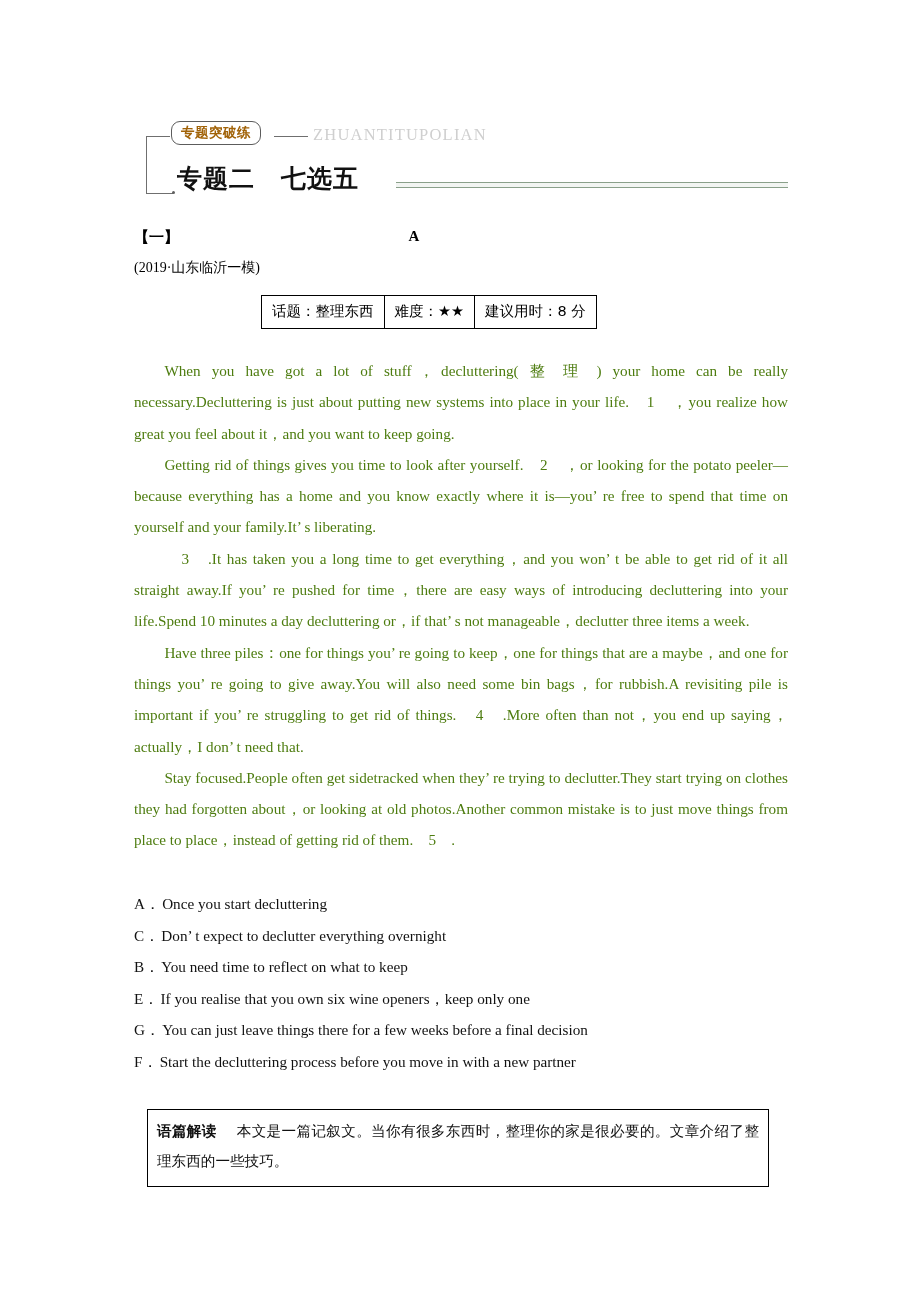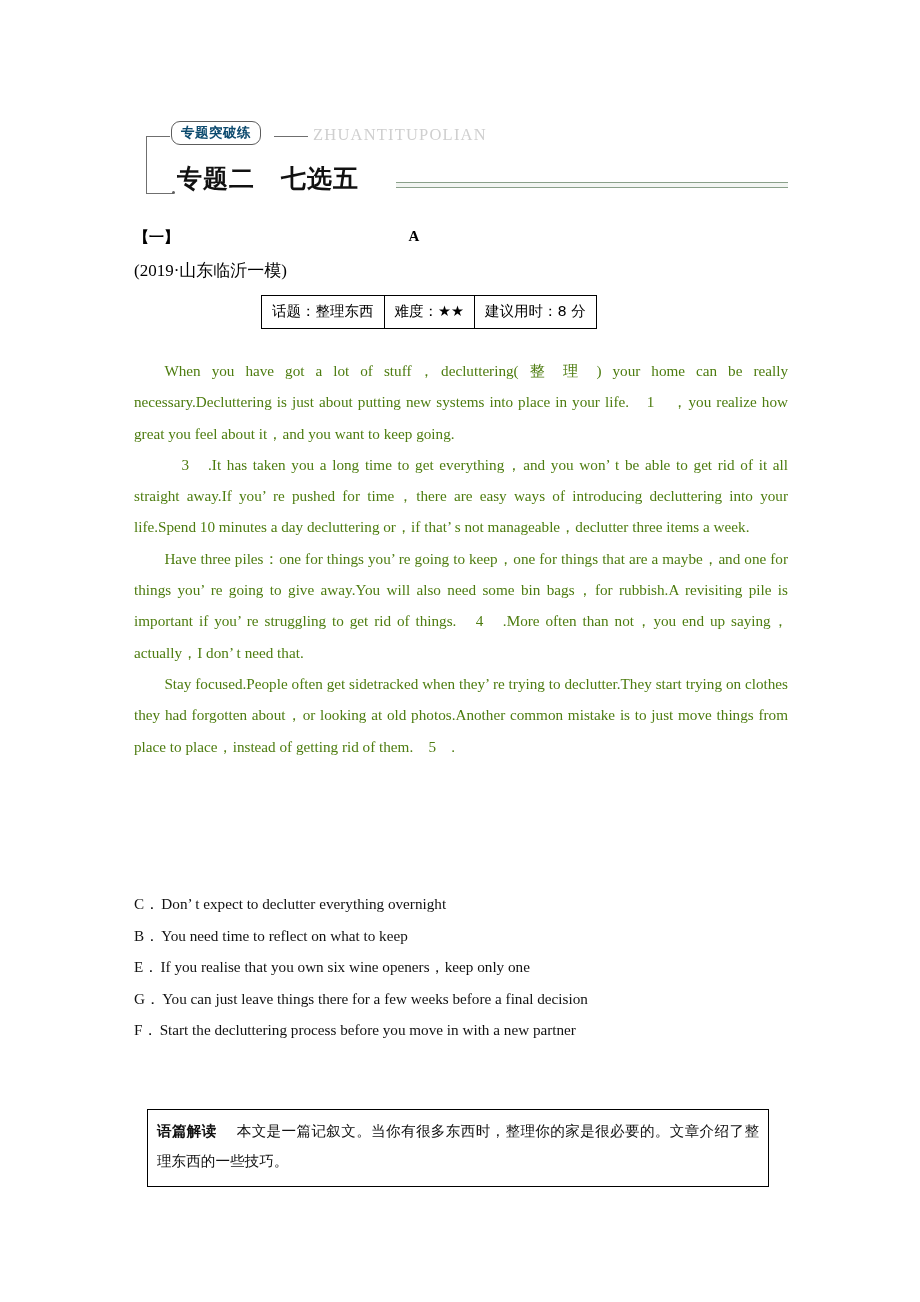--- a/index.html
+++ b/index.html
@@ -64,21 +64,21 @@
     left: 25px;
     top: 5px;
     border: 1.3px solid #5c5c5c;
     border-radius: 9px;
     padding: 2px 9px 3px 9px;
     font-family: "DejaVu Sans", "Liberation Sans", sans-serif;
     font-size: 13.5px;
     font-weight: bold;
     letter-spacing: 0.5px;
     line-height: 17px;
-    color: #0c4a6e;
+    color: #a16207;
     background: #ffffff;
     white-space: nowrap;
   }
   .badge-stub {
     position: absolute;
     left: 128px;
     top: 20px;
     width: 34px;
     height: 1px;
     background: #6f6f6f;
@@ -139,21 +139,21 @@
     width: 560px;
     text-align: center;
     font-size: 15px;
     font-weight: bold;
   }
   .source {
     position: absolute;
     left: 134px;
     top: 259px;
     font-family: "Liberation Serif", "DejaVu Serif", serif;
-    font-size: 17px;
+    font-size: 14px;
     white-space: nowrap;
   }
 
   
   .info-table {
     position: absolute;
     left: 261px;
     top: 295px;
     border-collapse: collapse;
   }
@@ -253,27 +253,31 @@
     <tr>
       <td>话题：整理东西</td>
       <td>难度：★★</td>
       <td>建议用时：8 分</td>
     </tr>
   </tbody>
 </table>
 
 <div class="passage">
   <p>When you have got a lot of stuff，decluttering( 整 理 ) your home can be really necessary.Decluttering is just about putting new systems into place in your life.　1　，you realize how great you feel about it，and you want to keep going.</p>
+  <p>Getting rid of things gives you time to look after yourself.　2　，or looking for the potato peeler—because everything has a home and you know exactly where it is—you’ re free to spend that time on yourself and your family.It’ s liberating.</p>
   <p>　3　.It has taken you a long time to get everything，and you won’ t be able to get rid of it all straight away.If you’ re pushed for time，there are easy ways of introducing decluttering into your life.Spend 10 minutes a day decluttering or，if that’ s not manageable，declutter three items a week.</p>
   <p>Have three piles：one for things you’ re going to keep，one for things that are a maybe，and one for things you’ re going to give away.You will also need some bin bags，for rubbish.A revisiting pile is important if you’ re struggling to get rid of things.　4　.More often than not，you end up saying，actually，I don’ t need that.</p>
   <p>Stay focused.People often get sidetracked when they’ re trying to declutter.They start trying on clothes they had forgotten about，or looking at old photos.Another common mistake is to just move things from place to place，instead of getting rid of them.　5　.</p>
 </div>
 
 <div class="options">
   <div class="opt">
+    <span class="opt-key">A．</span><span>Once you start decluttering</span>
+  </div>
+  <div class="opt">
     <span class="opt-key">C．</span><span>Don’ t expect to declutter everything overnight</span>
   </div>
   <div class="opt">
     <span class="opt-key">B．</span><span>You need time to reflect on what to keep</span>
   </div>
   <div class="opt">
     <span class="opt-key">E．</span><span>If you realise that you own six wine openers，keep only one</span>
   </div>
   <div class="opt">
     <span class="opt-key">G．</span><span>You can just leave things there for a few weeks before a final decision</span>

